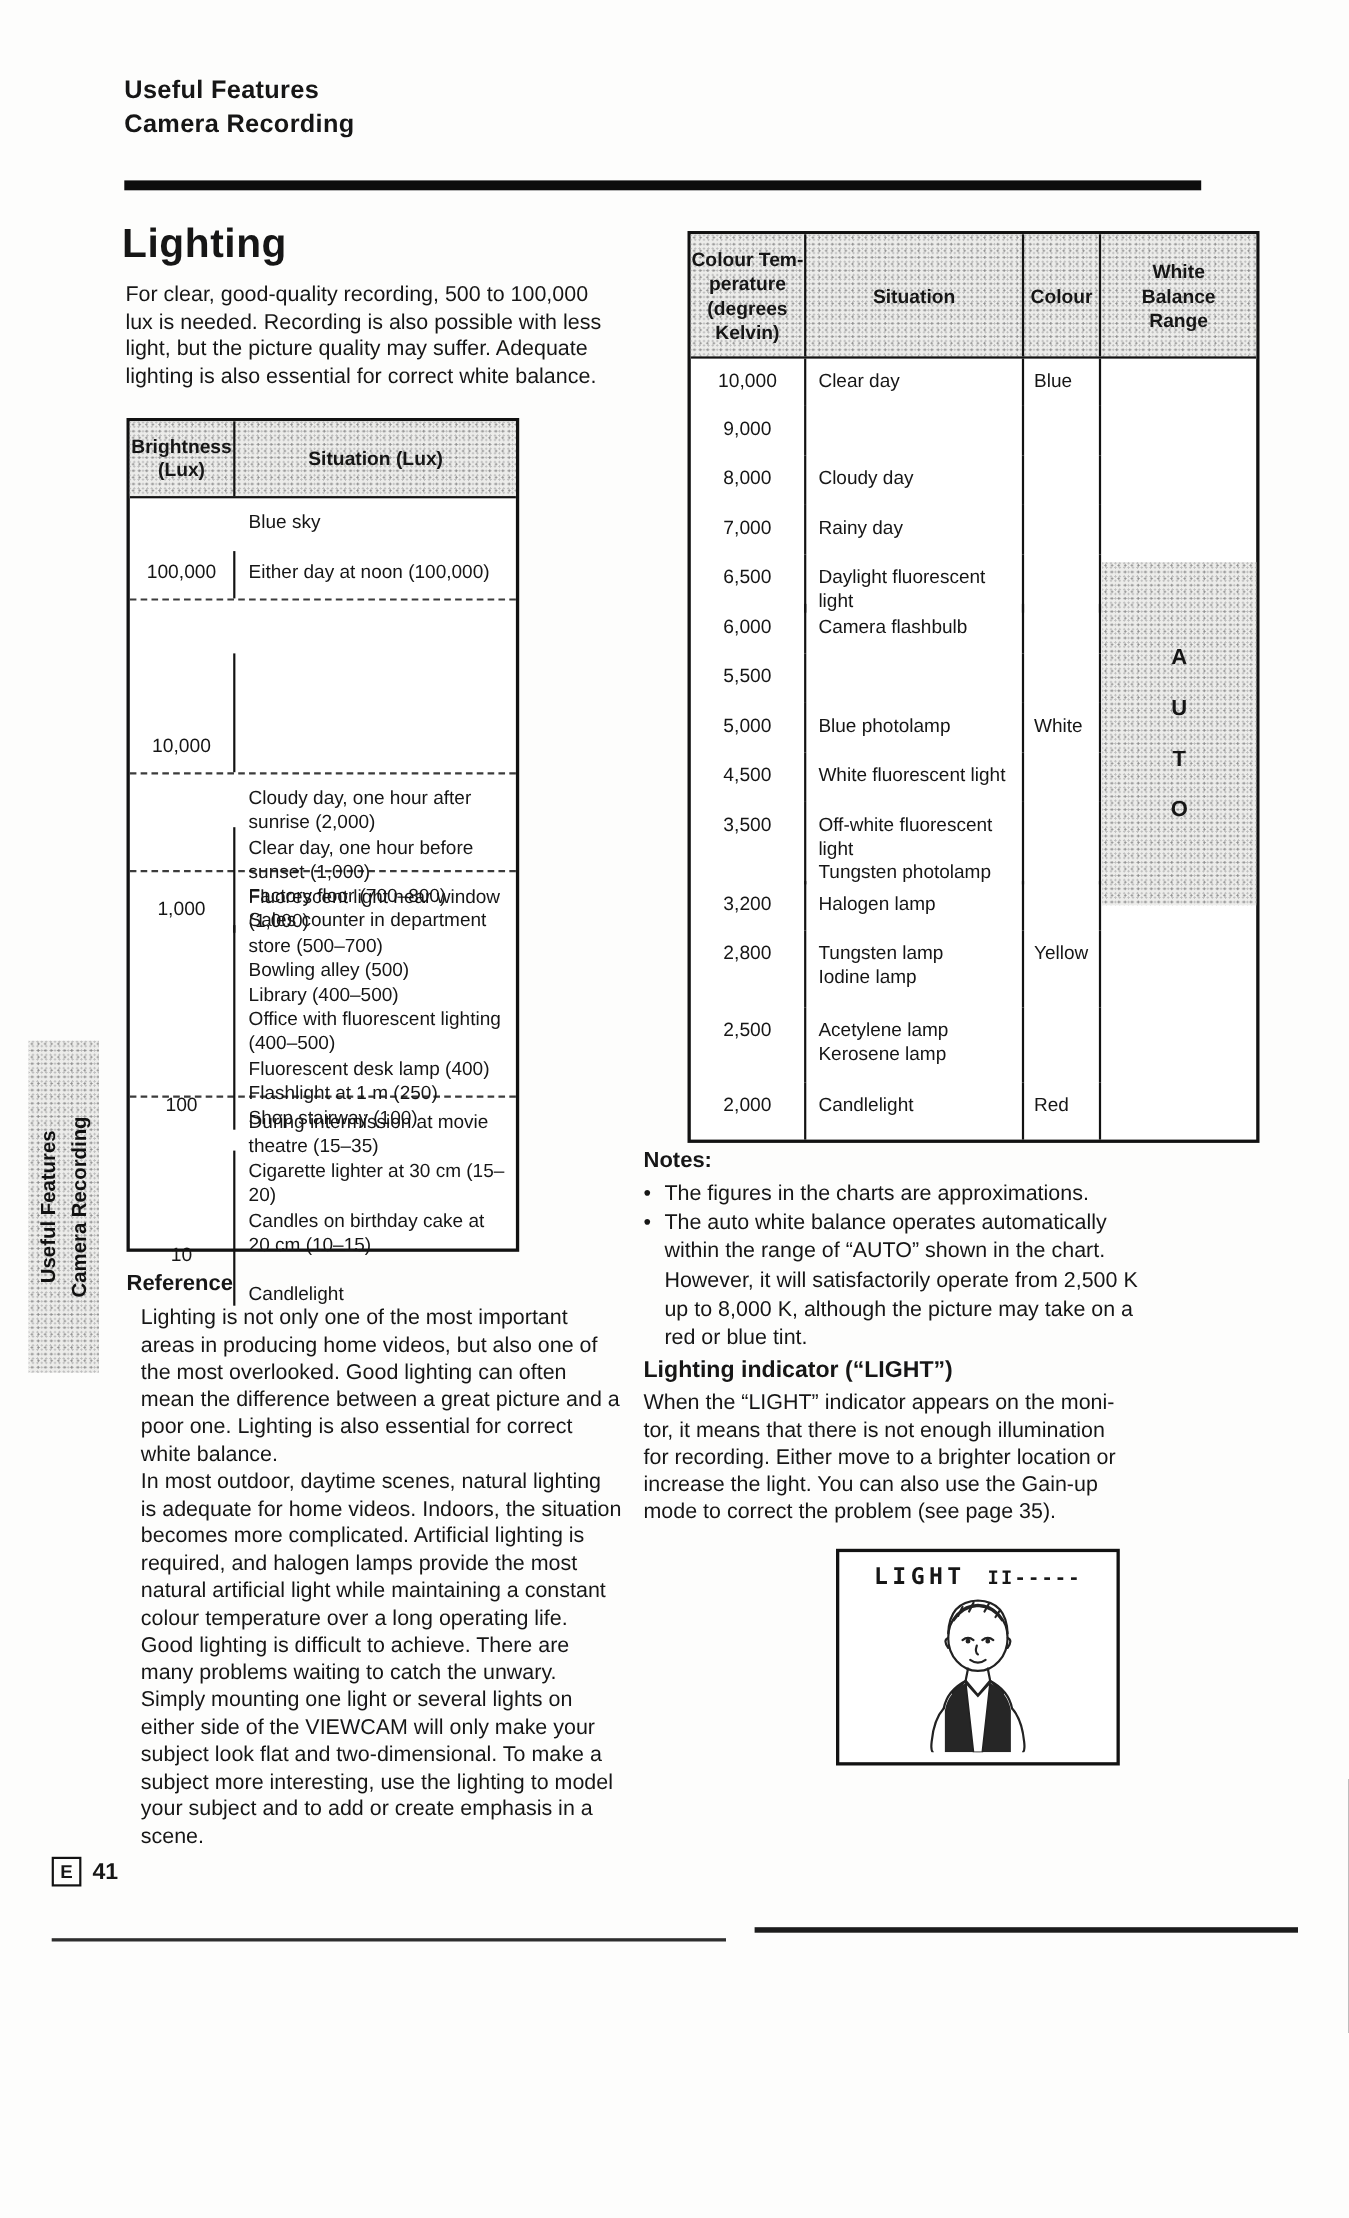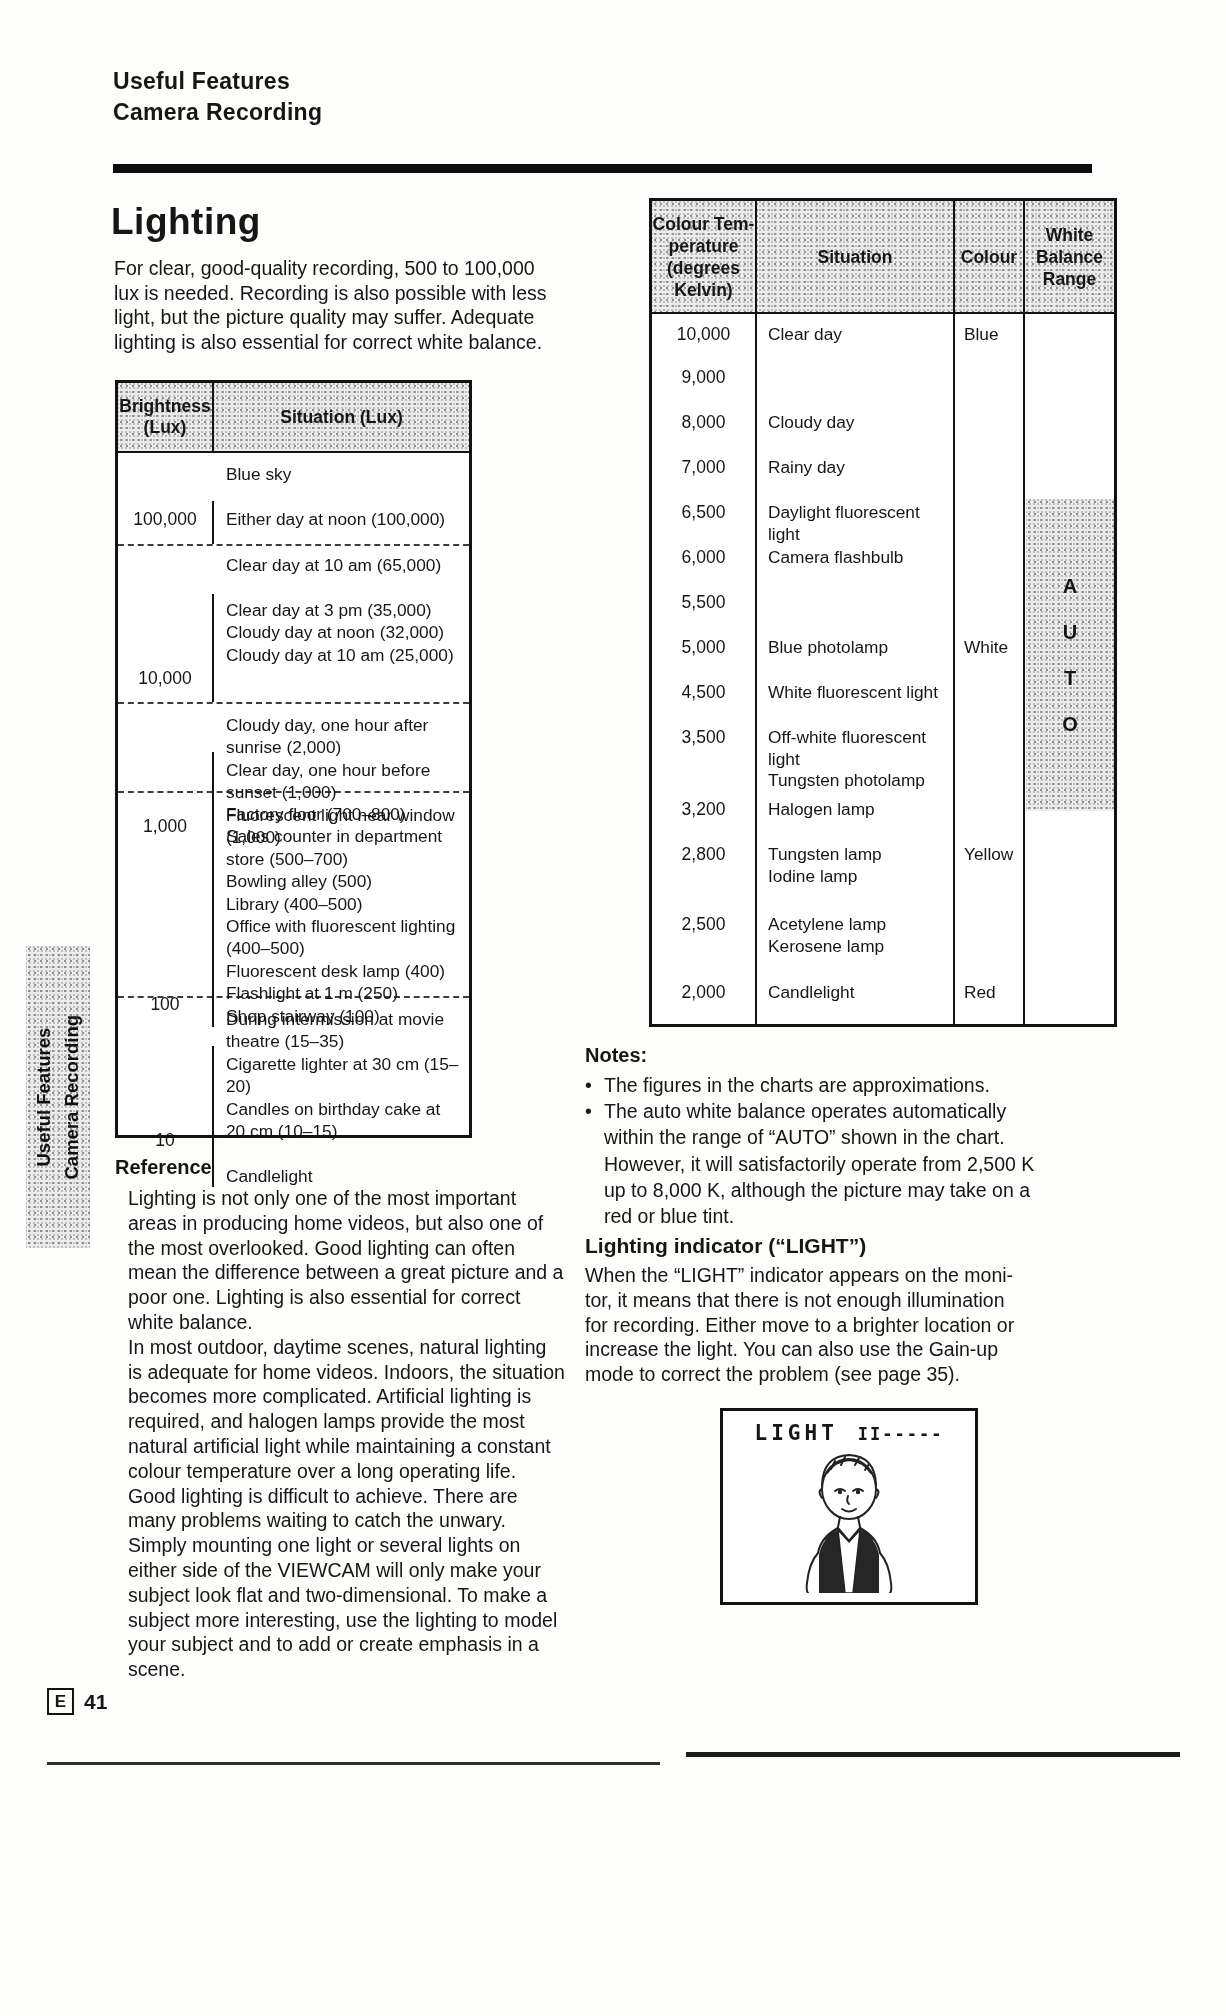--- a/index.html
+++ b/index.html
@@ -53,21 +53,21 @@
   .sidebar-text { writing-mode: vertical-rl; transform: rotate(180deg); font-weight: bold; font-size: 18.5px; line-height: 28px; text-align: center; white-space: pre-line; color: #111; }
 
   
   .pagefoot { position: absolute; left: 47px; top: 1688px; display: flex; align-items: center; gap: 10px; }
   .ebox { width: 27px; height: 27px; border: 2.5px solid #121212; display: flex; align-items: center; justify-content: center; font-weight: bold; font-size: 17px; }
   .pnum { font-weight: bold; font-size: 21px; }
   .scanline-l { position: absolute; left: 47px; top: 1762px; width: 613px; height: 3px; background: #2e2e2e; }
   .scanline-r { position: absolute; left: 686px; top: 1752px; width: 494px; height: 5px; background: #1c1c1c; }
 
   
-  .ctable { position: absolute; left: 625px; top: 198px; width: 468px; border: 3px solid #121212; background: #fff; margin-left: 24px; }
+  .ctable { position: absolute; left: 625px; top: 210px; width: 520px; border: 3px solid #121212; background: #fff; }
   .ct-head { display: grid; grid-template-columns: 103px 198px 70px 1fr; height: 113px; border-bottom: 2.5px solid #121212; }
   .ct-head > div { display: flex; align-items: center; justify-content: center; text-align: center; font-weight: bold; font-size: 17.5px; line-height: 22px; }
   .ct-head > div + div { border-left: 2.5px solid #121212; }
   .ct-body { position: relative; }
   .ct-row { display: grid; grid-template-columns: 103px 198px 70px 1fr; }
   .ct-k { text-align: center; font-size: 17.5px; padding-top: 10px; }
   .ct-s { border-left: 2.5px solid #121212; padding: 10px 4px 0 11px; font-size: 17.3px; line-height: 21.5px; }
   .ct-c { border-left: 2.5px solid #121212; padding: 10px 0 0 9px; font-size: 17.3px; }
   .ct-w { border-left: 2.5px solid #121212; }
   .ctr0 { height: 43px; } .ctr1, .ctr2, .ctr3, .ctr4, .ctr5, .ctr6, .ctr7, .ctr8 { height: 45px; }
@@ -76,21 +76,21 @@
   .auto-text { font-weight: bold; font-size: 20px; line-height: 46px; text-align: center; white-space: pre-line; }
 
   
   .notes-h { position: absolute; left: 585px; top: 1044px; font-size: 20px; font-weight: bold; }
   .notes { position: absolute; left: 585px; top: 1072px; width: 490px; font-size: 19.5px; line-height: 26.2px; }
   .note-item { display: flex; }
   .note-marker { width: 19px; flex: none; }
   .light-h { position: absolute; left: 585px; top: 1234px; font-size: 21px; font-weight: bold; }
   .light-p { position: absolute; left: 585px; top: 1263px; width: 490px; font-size: 19.5px; line-height: 24.8px; }
 
-  .light-box { position: absolute; left: 720px; top: 1408px; width: 258px; height: 197px; border: 3px solid #121212; background: #fff; }
+  .light-box { position: absolute; left: 760px; top: 1408px; width: 258px; height: 197px; border: 3px solid #121212; background: #fff; }
   .ld-row { display: flex; justify-content: center; align-items: baseline; gap: 20px; padding-top: 10px; }
   .ld-label { font-weight: bold; font-size: 21px; letter-spacing: 4px; font-family: "DejaVu Sans Mono", monospace; }
   .ld-meter { font-weight: bold; font-size: 17px; letter-spacing: 2px; font-family: "DejaVu Sans Mono", monospace; }
   .boy { position: absolute; left: 50%; transform: translateX(-50%); top: 32px; }
 </style>
 </head>
 <body>
 
 <div class="page">
 
@@ -113,25 +113,20 @@
       <div>Situation (Lux)</div>
     </div>
     <div class="bt-group bg1">
       <div class="bt-lux">100,000</div>
       <div class="bt-sit pre">Blue sky
 
 Either day at noon (100,000)</div>
     </div>
     <div class="bt-group bg2">
       <div class="bt-lux">10,000</div>
-      <div class="bt-sit pre">Clear day at 10 am (65,000)
-
-Clear day at 3 pm (35,000)
-Cloudy day at noon (32,000)
-Cloudy day at 10 am (25,000)</div>
     </div>
     <div class="bt-group bg3">
       <div class="bt-lux">1,000</div>
       <div class="bt-sit pre">Cloudy day, one hour after sunrise (2,000)
 Clear day, one hour before sunset (1,000)
 Fluorescent light near window (1,000)</div>
     </div>
     <div class="bt-group bg4">
       <div class="bt-lux">100</div>
       <div class="bt-sit pre">Factory floor (700–800)

